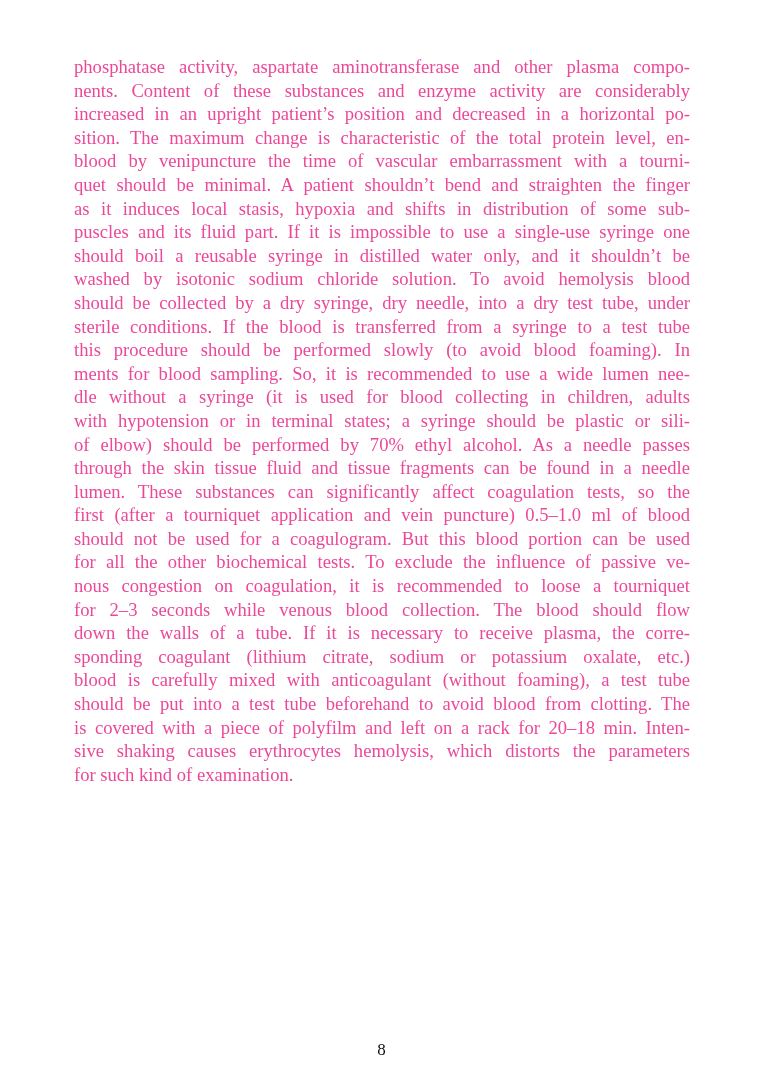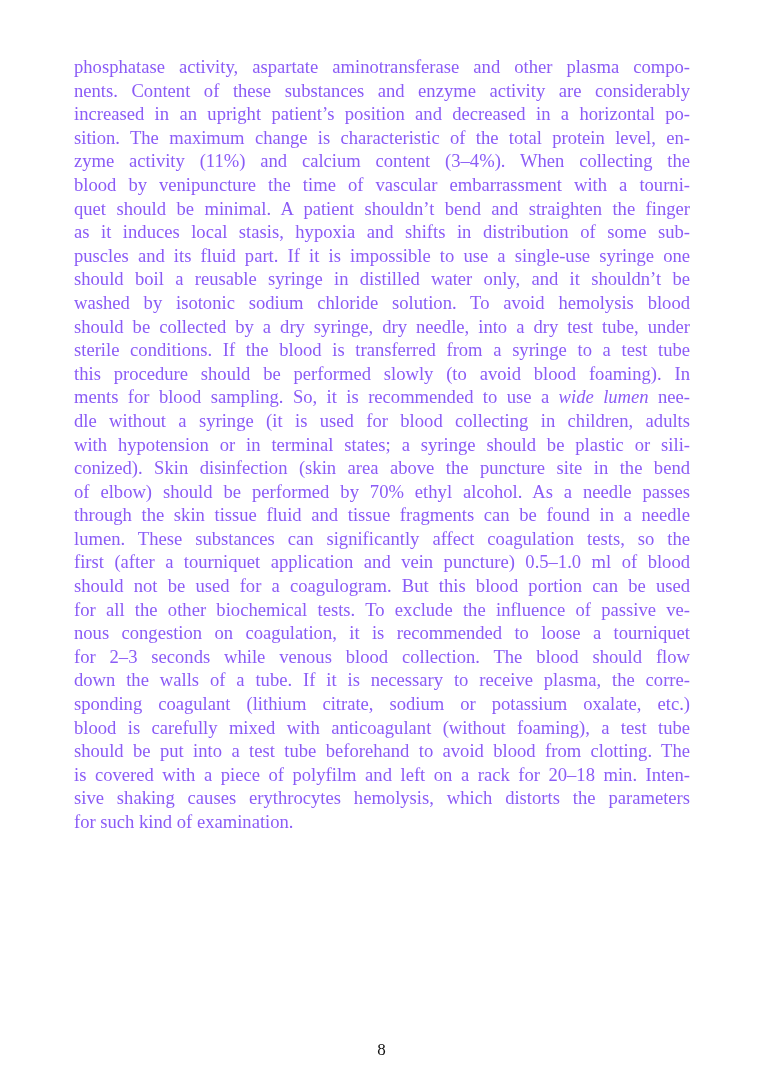--- a/index.html
+++ b/index.html
@@ -5,67 +5,65 @@
   html, body { margin: 0; padding: 0; background: #ffffff; }
   body { width: 763px; height: 1079px; position: relative; overflow: hidden; }
   .page { position: absolute; left: 0; top: 0; width: 763px; height: 1079px; background: #fff; }
   .text-block {
     position: absolute;
     left: 74px;
     top: 55px;
     width: 616px;
     font-family: "Liberation Serif", serif;
     font-size: 18.6px;
-    color: #8b5cf6;
+    color: #ec4899;
   }
   .line {
     display: block;
     height: 23.6px;
     line-height: 23.6px;
     text-align: justify;
     text-align-last: justify;
     white-space: nowrap;
     word-spacing: 0px;
   }
   .line.last { text-align: center; text-align-last: left; }
   .line span { white-space: normal; }
-  .em { font-style: italic; }
+  .em { }
   .page-number {
     position: absolute;
     left: 0; width: 763px;
     top: 1040px;
     text-align: center;
     font-family: "Liberation Serif", serif;
     font-size: 17px;
     color: #111;
   }
 </style>
 </head>
 <body>
 
 <div class="page">
   <div class="text-block">
     <div class="line">phosphatase activity, aspartate aminotransferase and other plasma compo-</div>
     <div class="line">nents. Content of these substances and enzyme activity are considerably</div>
     <div class="line">increased in an upright patient’s position and decreased in a horizontal po-</div>
     <div class="line">sition. The maximum change is characteristic of the total protein level, en-</div>
-    <div class="line">zyme activity (11%) and calcium content (3–4%). When collecting the</div>
     <div class="line">blood by venipuncture the time of vascular embarrassment with a tourni-</div>
     <div class="line">quet should be minimal. A patient shouldn’t bend and straighten the finger</div>
     <div class="line">as it induces local stasis, hypoxia and shifts in distribution of some sub-</div>
     <div class="line">puscles and its fluid part. If it is impossible to use a single-use syringe one</div>
     <div class="line">should boil a reusable syringe in distilled water only, and it shouldn’t be</div>
     <div class="line">washed by isotonic sodium chloride solution. To avoid hemolysis blood</div>
     <div class="line">should be collected by a dry syringe, dry needle, into a dry test tube, under</div>
     <div class="line">sterile conditions. If the blood is transferred from a syringe to a test tube</div>
     <div class="line">this procedure should be performed slowly (to avoid blood foaming). In</div>
     <div class="line"><span>ments for blood sampling. So, it is recommended to use a </span><span class="em">wide lumen</span><span> nee-</span></div>
     <div class="line">dle without a syringe (it is used for blood collecting in children, adults</div>
     <div class="line">with hypotension or in terminal states; a syringe should be plastic or sili-</div>
-    <div class="line">conized). Skin disinfection (skin area above the puncture site in the bend</div>
     <div class="line">of elbow) should be performed by 70% ethyl alcohol. As a needle passes</div>
     <div class="line">through the skin tissue fluid and tissue fragments can be found in a needle</div>
     <div class="line">lumen. These substances can significantly affect coagulation tests, so the</div>
     <div class="line">first (after a tourniquet application and vein puncture) 0.5–1.0 ml of blood</div>
     <div class="line">should not be used for a coagulogram. But this blood portion can be used</div>
     <div class="line">for all the other biochemical tests. To exclude the influence of passive ve-</div>
     <div class="line">nous congestion on coagulation, it is recommended to loose a tourniquet</div>
     <div class="line">for 2–3 seconds while venous blood collection. The blood should flow</div>
     <div class="line">down the walls of a tube. If it is necessary to receive plasma, the corre-</div>
     <div class="line">sponding coagulant (lithium citrate, sodium or potassium oxalate, etc.)</div>

